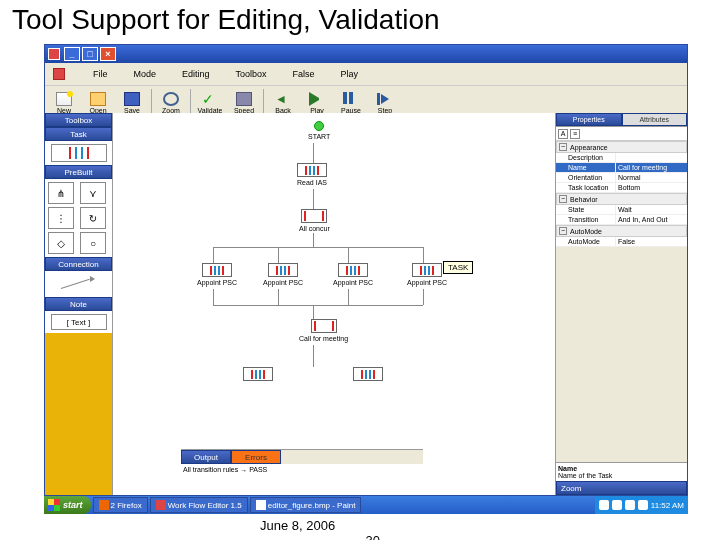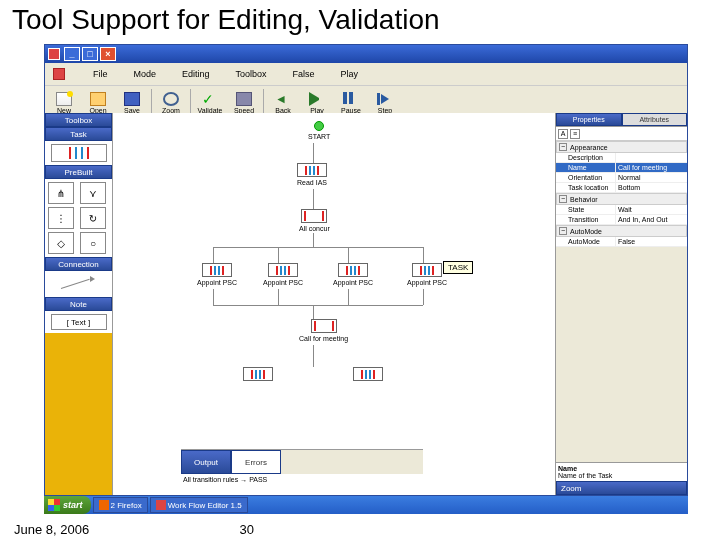--- a/index.html
+++ b/index.html
@@ -71,33 +71,33 @@
   .prop-grid { background: #fff; font-size: 7px; }
   .prop-cat { background: #eee; border: 1px solid #ccc; padding: 1px 2px; display: flex; align-items: center; gap: 3px; }
   .prop-cat .exp { width: 8px; height: 8px; border: 1px solid #888; display: flex; align-items: center; justify-content: center; font-size: 7px; line-height: 6px; }
   .prop-row { display: flex; border-bottom: 1px solid #eee; }
   .prop-row .k { width: 60px; padding: 1px 2px 1px 12px; border-right: 1px solid #eee; }
   .prop-row .v { flex: 1; padding: 1px 2px; }
   .prop-row.sel { background: #316ac5; color: #fff; }
   .prop-desc { border-top: 1px solid #999; padding: 2px; background: #fff; font-size: 7px; }
   .prop-desc .n { font-weight: bold; }
   .bottom-dock { position: absolute; left: 68px; right: 132px; bottom: 0; height: 46px; background: #ece9d8; border-top: 1px solid #999; }
-  .bottom-tabs { height: 24px; display: flex; }
+  .bottom-tabs { height: 14px; display: flex; }
   .bottom-tab { width: 50px; background: linear-gradient(#4a6ac8,#2a4a98); color: #fff; font-size: 8px; display: flex; align-items: center; justify-content: center; border: 1px solid #1a3a88; }
-  .bottom-tab.inactive { background: #ffffff; color: #333; }
+  .bottom-tab.inactive { background: #f97316; color: #333; }
   .bottom-body { height: 32px; background: #fff; padding: 2px; font-size: 7px; overflow: hidden; }
   .taskbar { position: absolute; left: 44px; bottom: 26px; width: 644px; height: 18px; background: linear-gradient(#3b7de0,#245ec7); display: flex; align-items: center; }
   .start-btn { height: 18px; padding: 0 8px 0 4px; background: linear-gradient(#5da53a,#3a7a1a); color: #fff; font-size: 9px; font-style: italic; font-weight: bold; display: flex; align-items: center; border-radius: 0 8px 8px 0; gap: 3px; }
   .start-btn .flag { width: 12px; height: 12px; background: conic-gradient(#e33 0 25%, #3c3 0 50%, #36e 0 75%, #fd3 0 100%); }
   .task-item { height: 16px; padding: 0 5px; margin-left: 2px; background: #3a6acc; border: 1px solid #2a4a98; font-size: 8px; color: #fff; display: flex; align-items: center; gap: 2px; }
   .task-item .ti-ico { width: 10px; height: 10px; }
   .tray { margin-left: auto; height: 18px; background: #1e8ae0; padding: 0 4px; display: flex; align-items: center; gap: 3px; }
   .tray .tico { width: 10px; height: 10px; background: #fff; border-radius: 2px; }
   .tray .clock { font-size: 8px; color: #fff; }
-  .footer { position: absolute; bottom: 0; left: 0; width: 720px; height: 22px; display: flex; align-items: center; padding: 0 14px; font-size: 13px; }
+  .footer { position: absolute; bottom: 0; left: 0; width: 720px; height: 22px; display: flex; align-items: center; padding: 0 14px; font-size: 13px; flex-direction: column; }
   .footer .fl { width: 200px; }
   .footer .fc { flex: 1; text-align: center; }
   .footer .fr { width: 40px; text-align: right; }
   .conn-arrow { width: 40px; height: 20px; position: relative; }
   .conn-arrow::before { content: ""; position: absolute; left: 2px; top: 14px; width: 30px; height: 1px; background: #888; transform: rotate(-18deg); transform-origin: left; }
   .conn-arrow::after { content: ""; position: absolute; right: 4px; top: 2px; width: 0; height: 0; border-left: 5px solid #888; border-top: 3px solid transparent; border-bottom: 3px solid transparent; }
 </style>
 </head>
 <body>
 
@@ -392,18 +392,29 @@
     <span>start</span>
   </div>
   <div class="task-item">
       <div class="ti-ico" style="background:#e60;"></div>
       <span>2 Firefox</span>
     </div>
   <div class="task-item">
       <div class="ti-ico" style="background:#d44;"></div>
       <span>Work Flow Editor 1.5</span>
     </div>
+  <div class="task-item">
+      <div class="ti-ico" style="background:#fff;"></div>
+      <span>editor_figure.bmp - Paint</span>
+    </div>
+  <div class="tray">
+    <div class="tico"></div>
+    <div class="tico"></div>
+    <div class="tico"></div>
+    <div class="tico"></div>
+    <div class="clock">11:52 AM</div>
+  </div>
 </div>
 
 <div class="footer">
   <div class="fl">June 8, 2006</div>
   <div class="fr">30</div>
 </div>
 
 </body></html>

